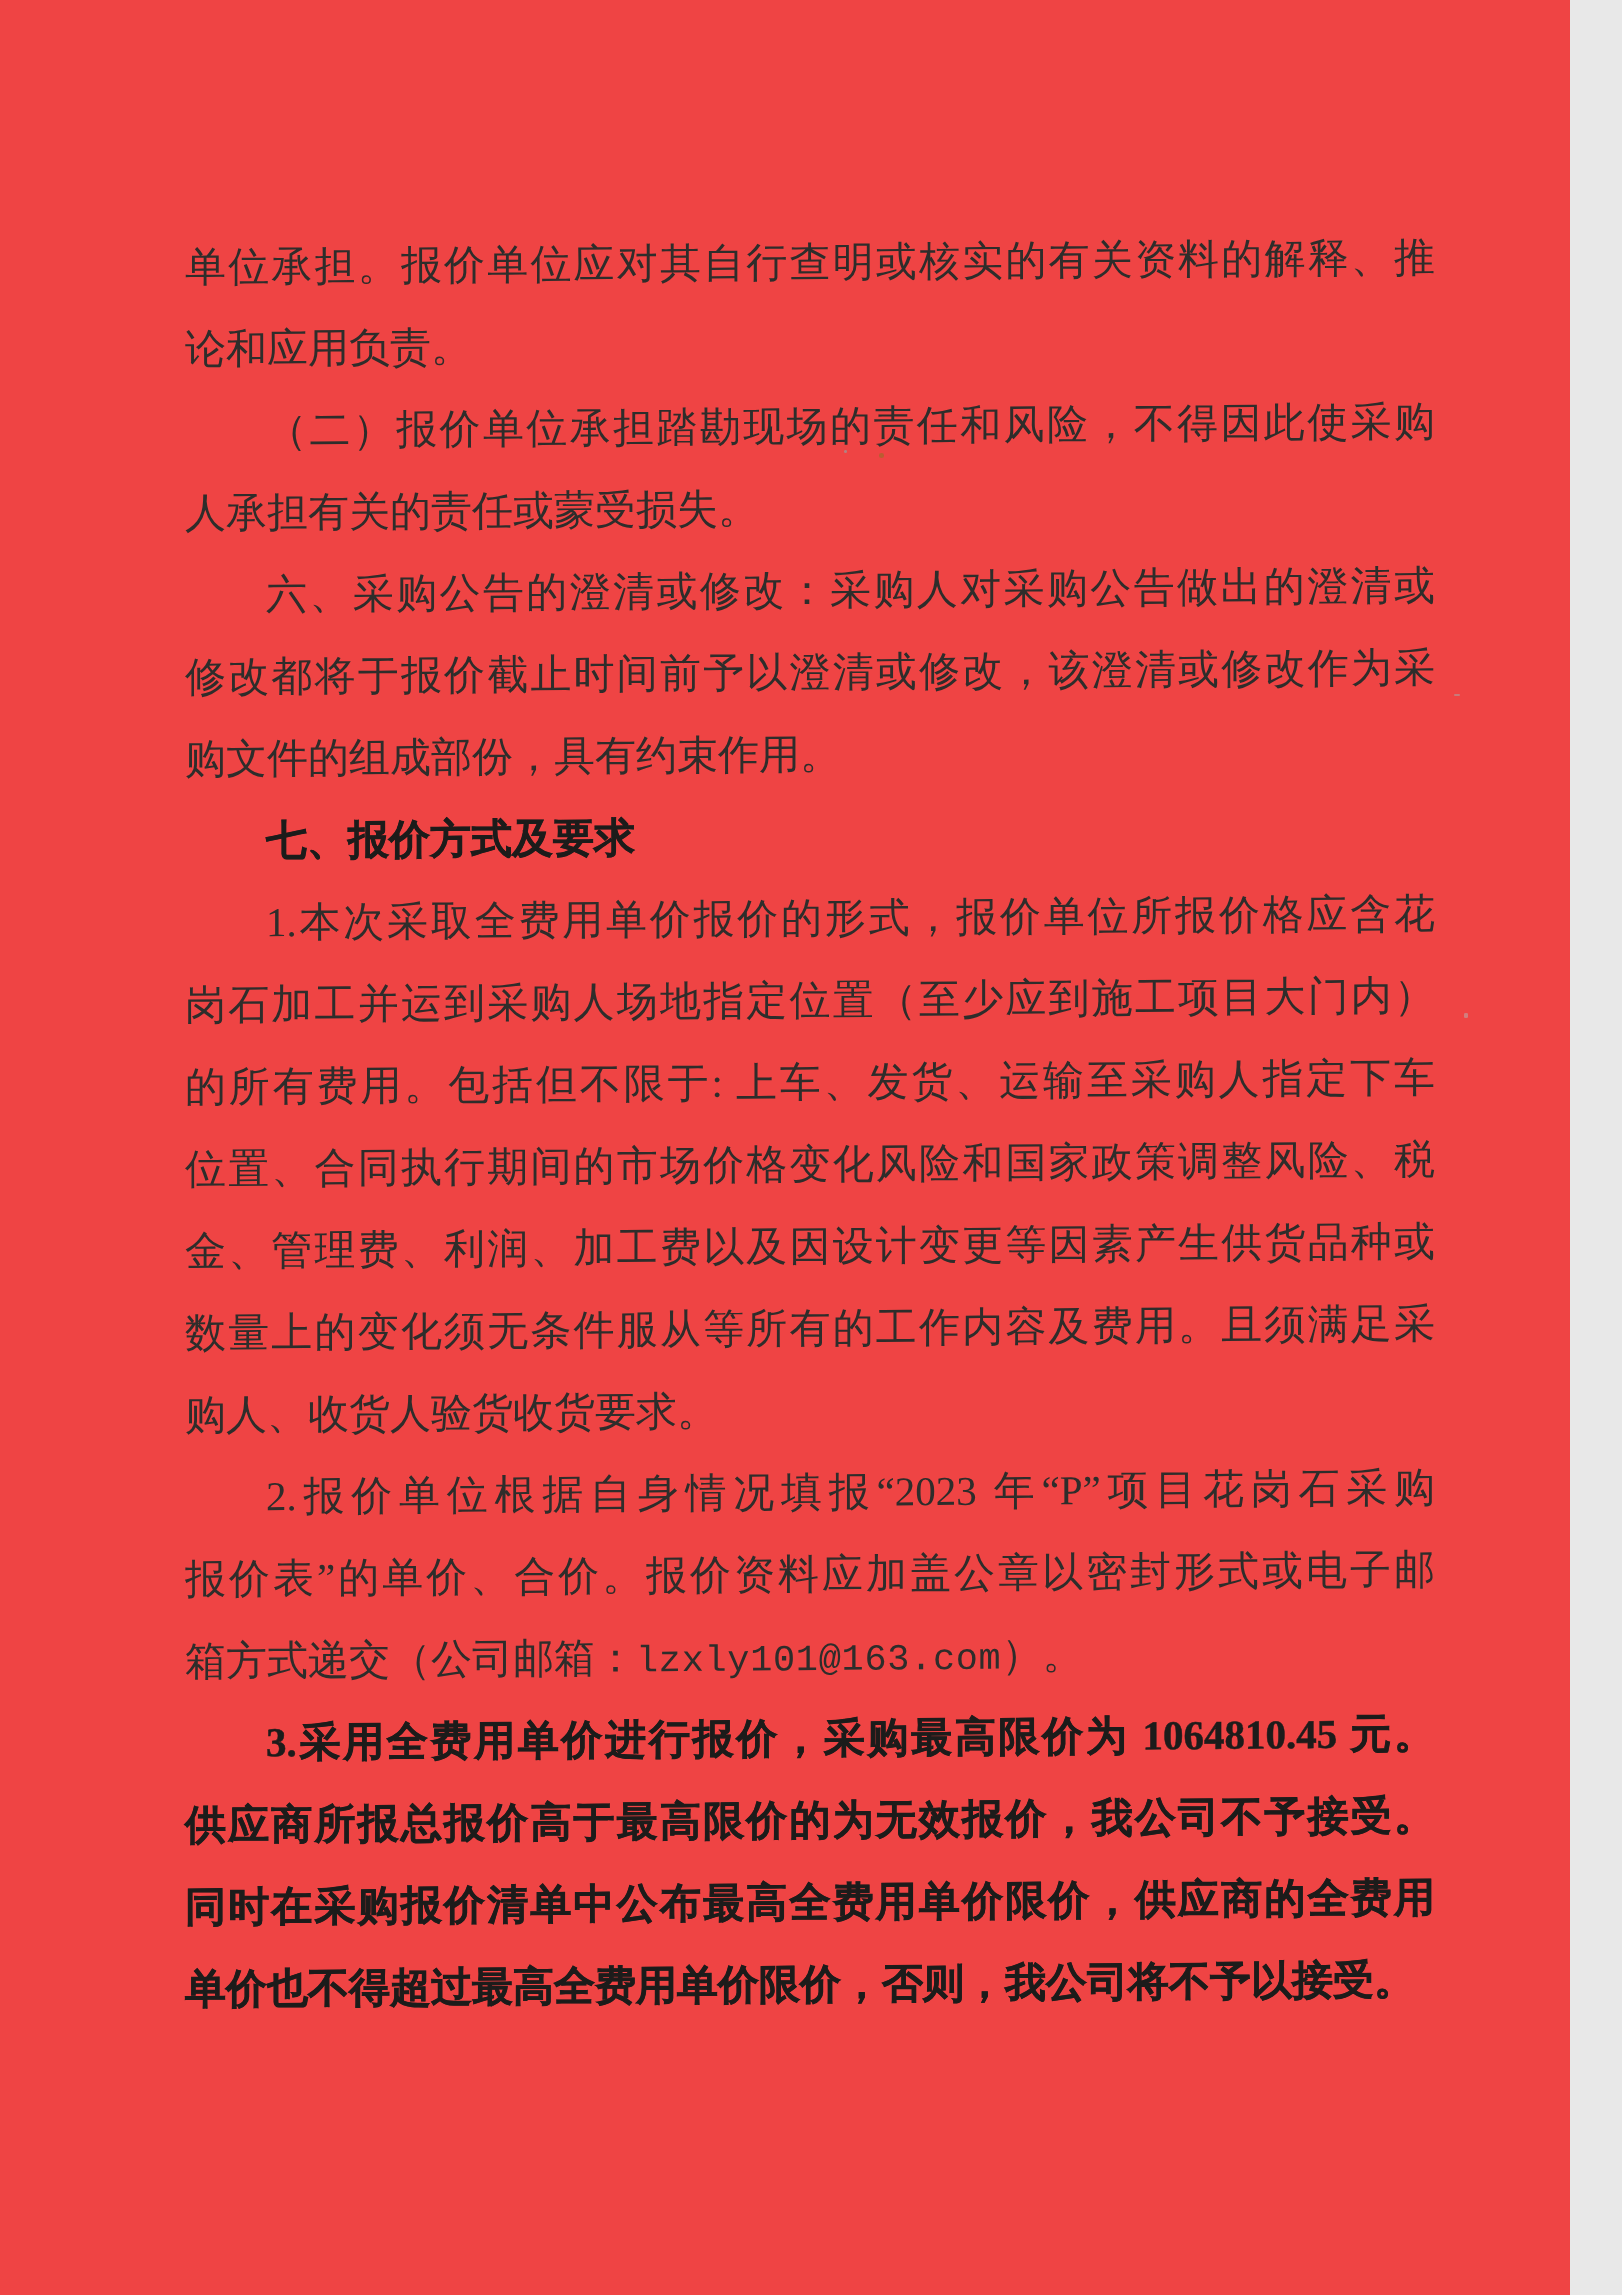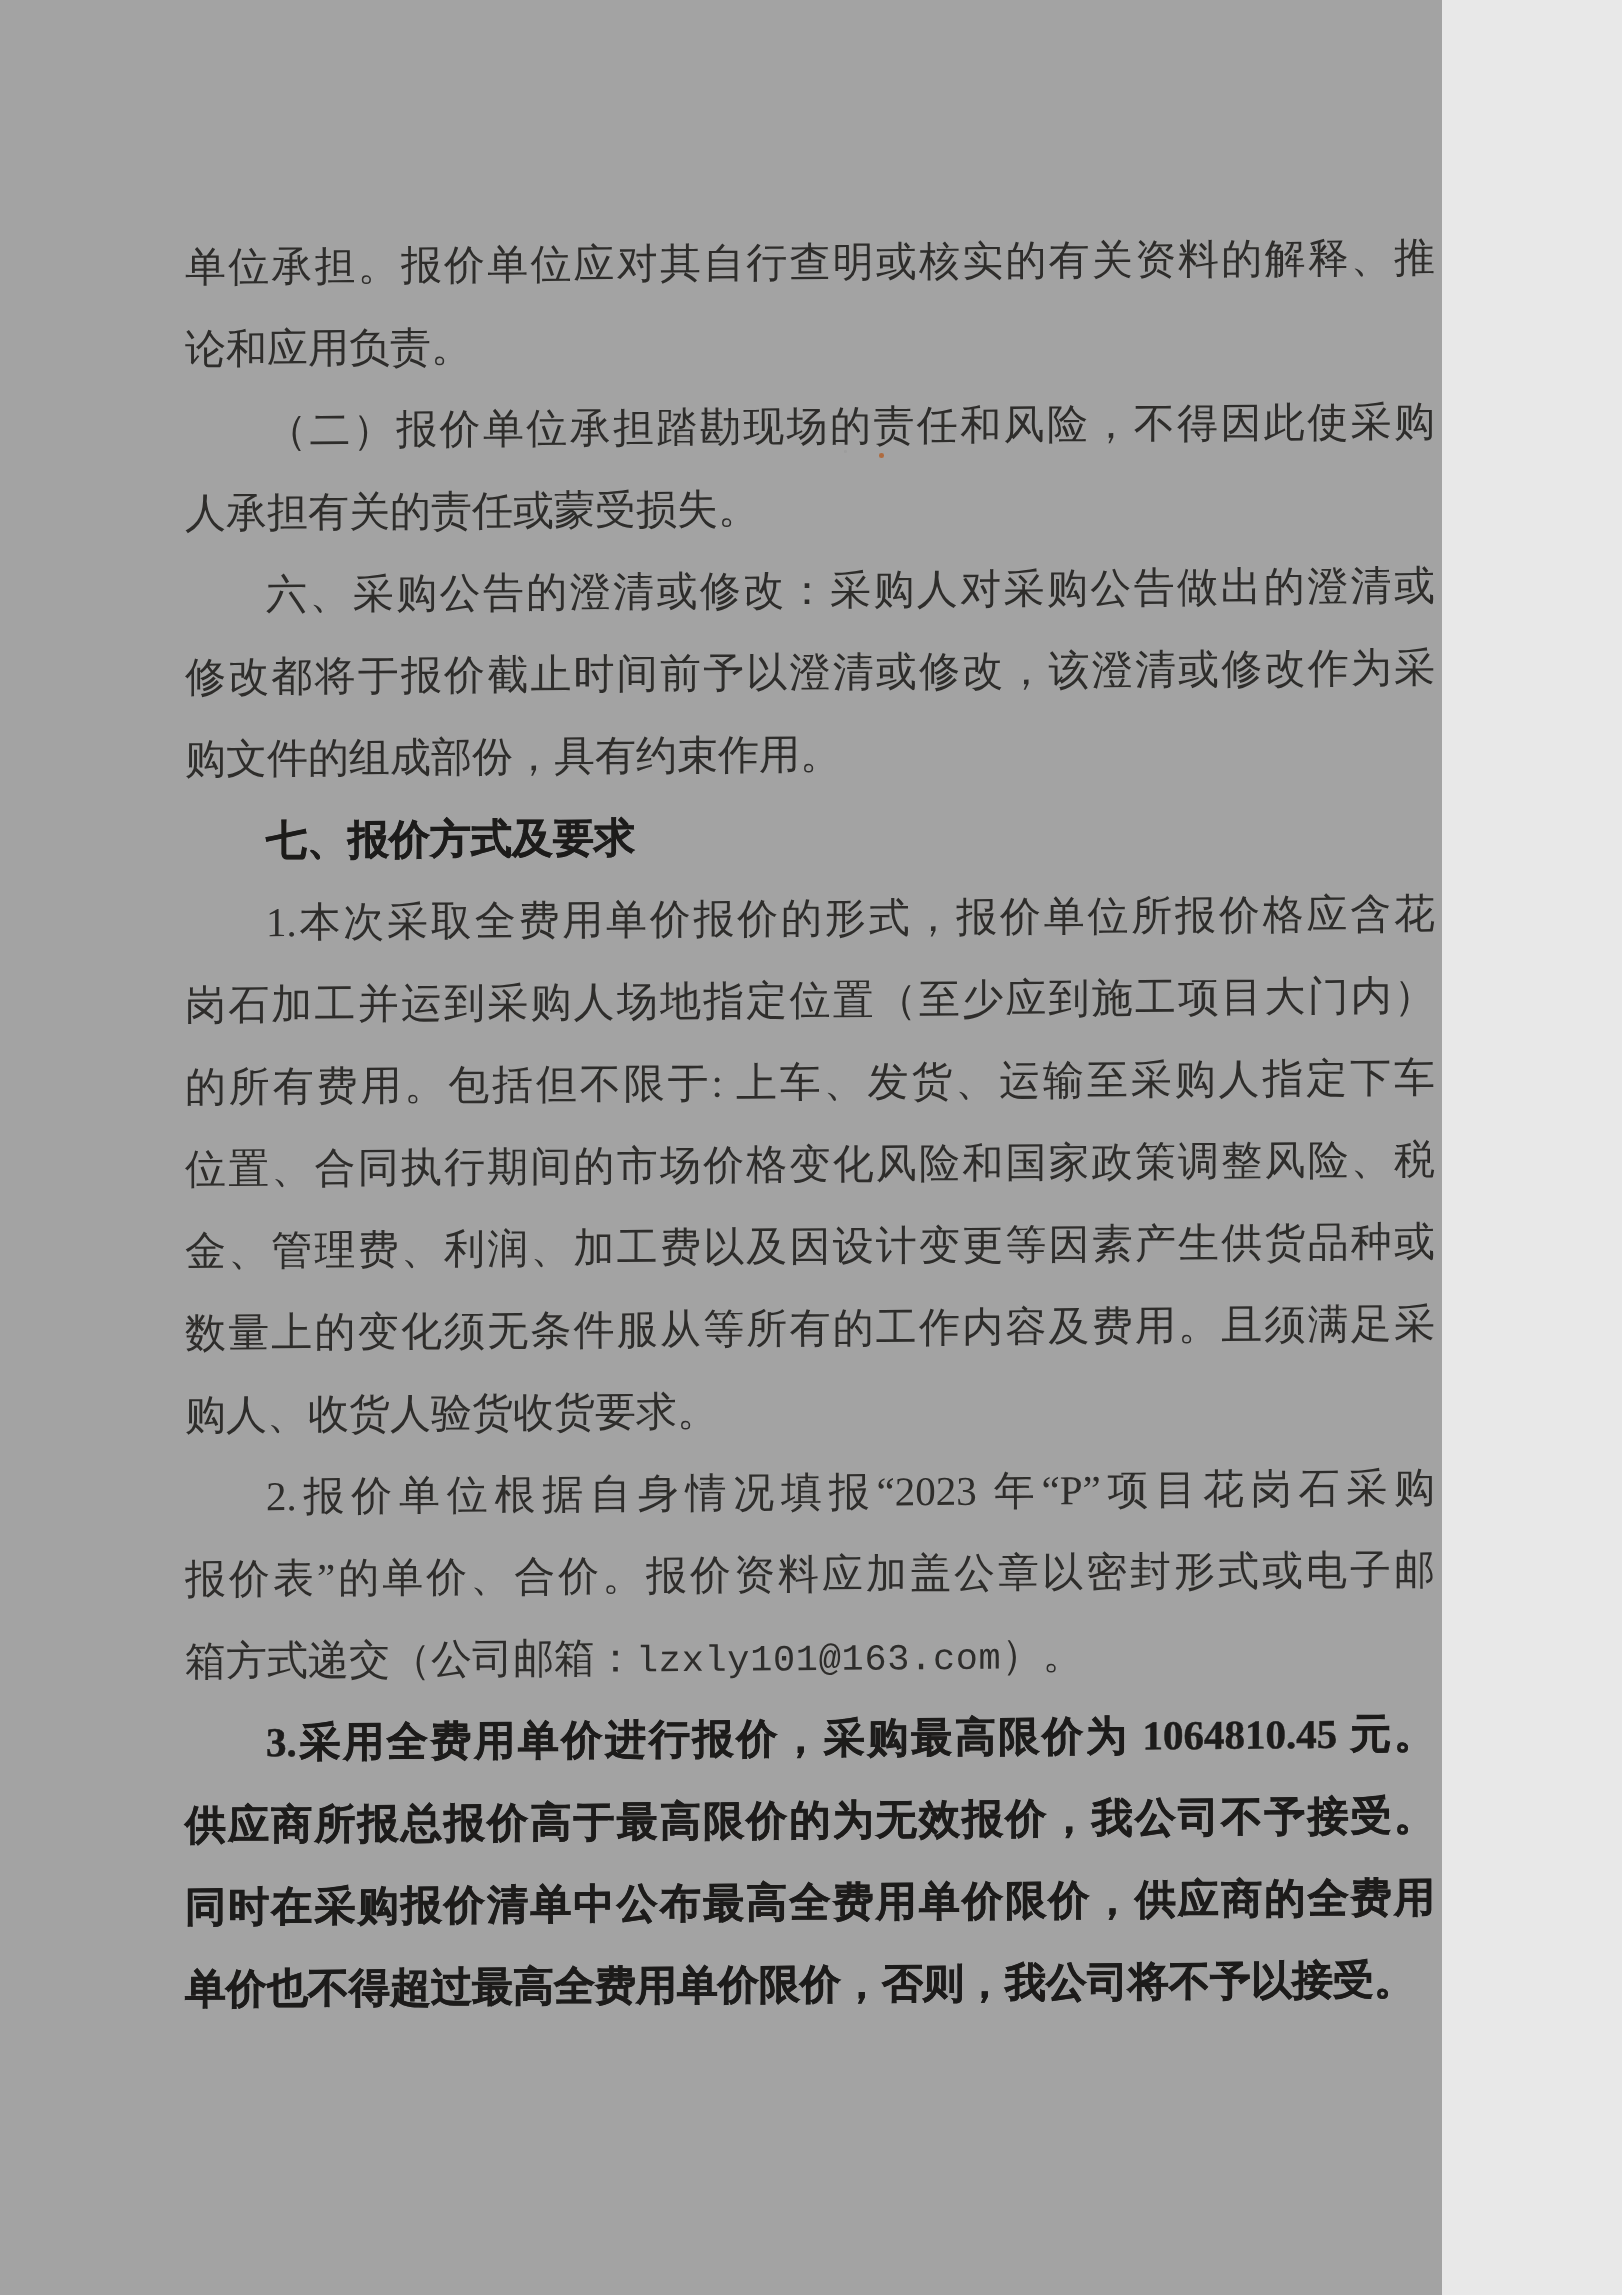--- a/index.html
+++ b/index.html
@@ -2,23 +2,23 @@
 <html style="font-size:10.5px"><head>
 <meta charset="utf-8">
 <style>
   html, body {
     margin: 0;
     padding: 0;
     background: #e8e8e8;
   }
   .page {
     position: relative;
-    width: 1442px;
+    width: 1570px;
     height: 2295px;
-    background: #a3a3a3;
+    background: #ef4444;
     overflow: hidden;
     font-family: "Liberation Serif", serif;
   }
   .textblock {
     position: absolute;
     left: 185px;
     top: 226px;
     width: 1250px;
     transform: skewY(-0.45deg);
     transform-origin: 0 0;

